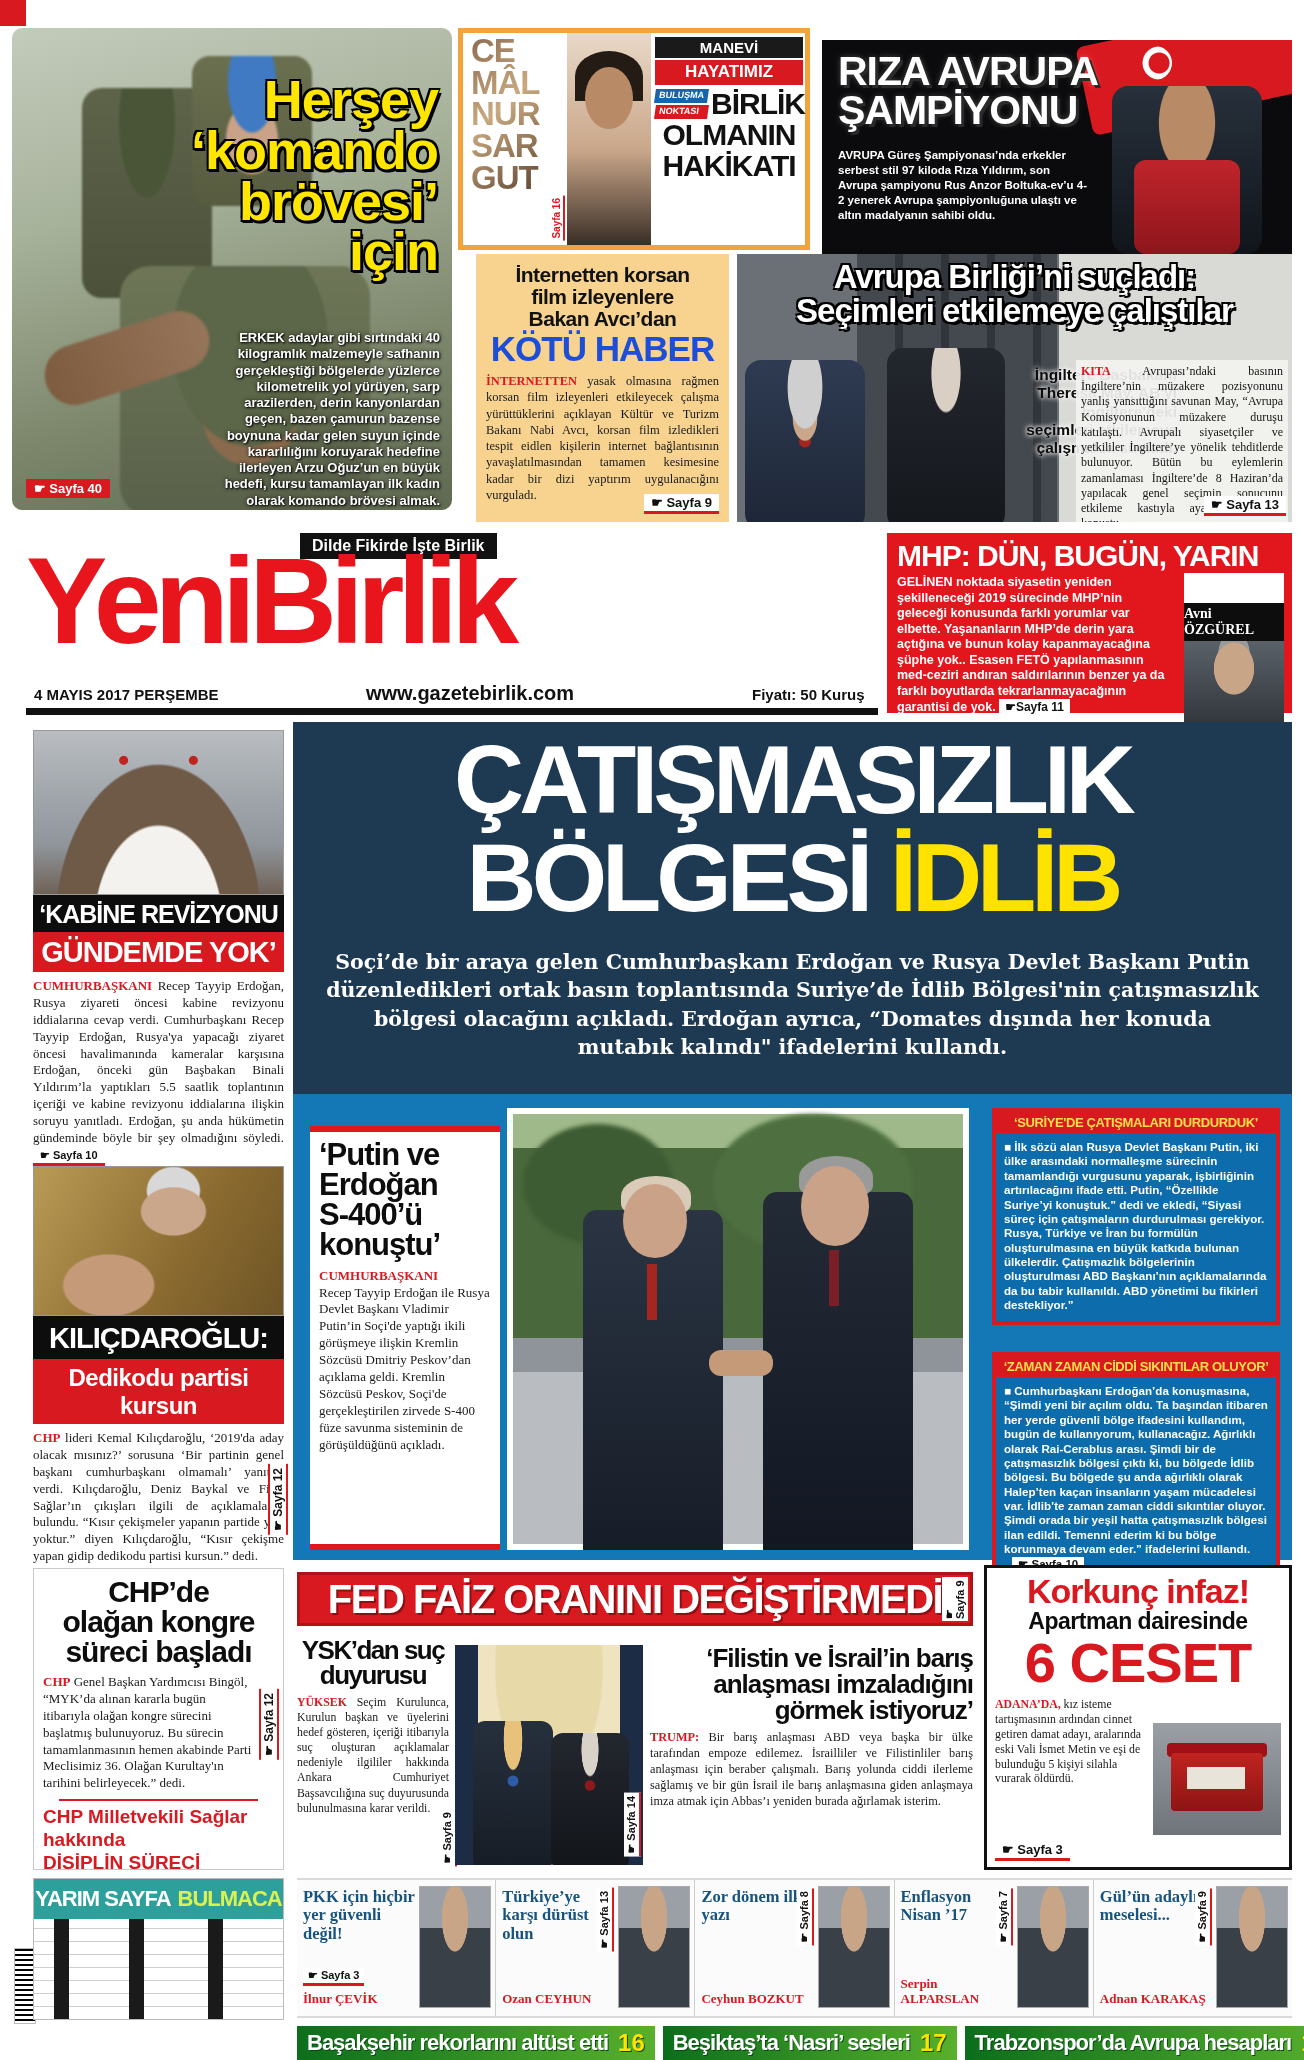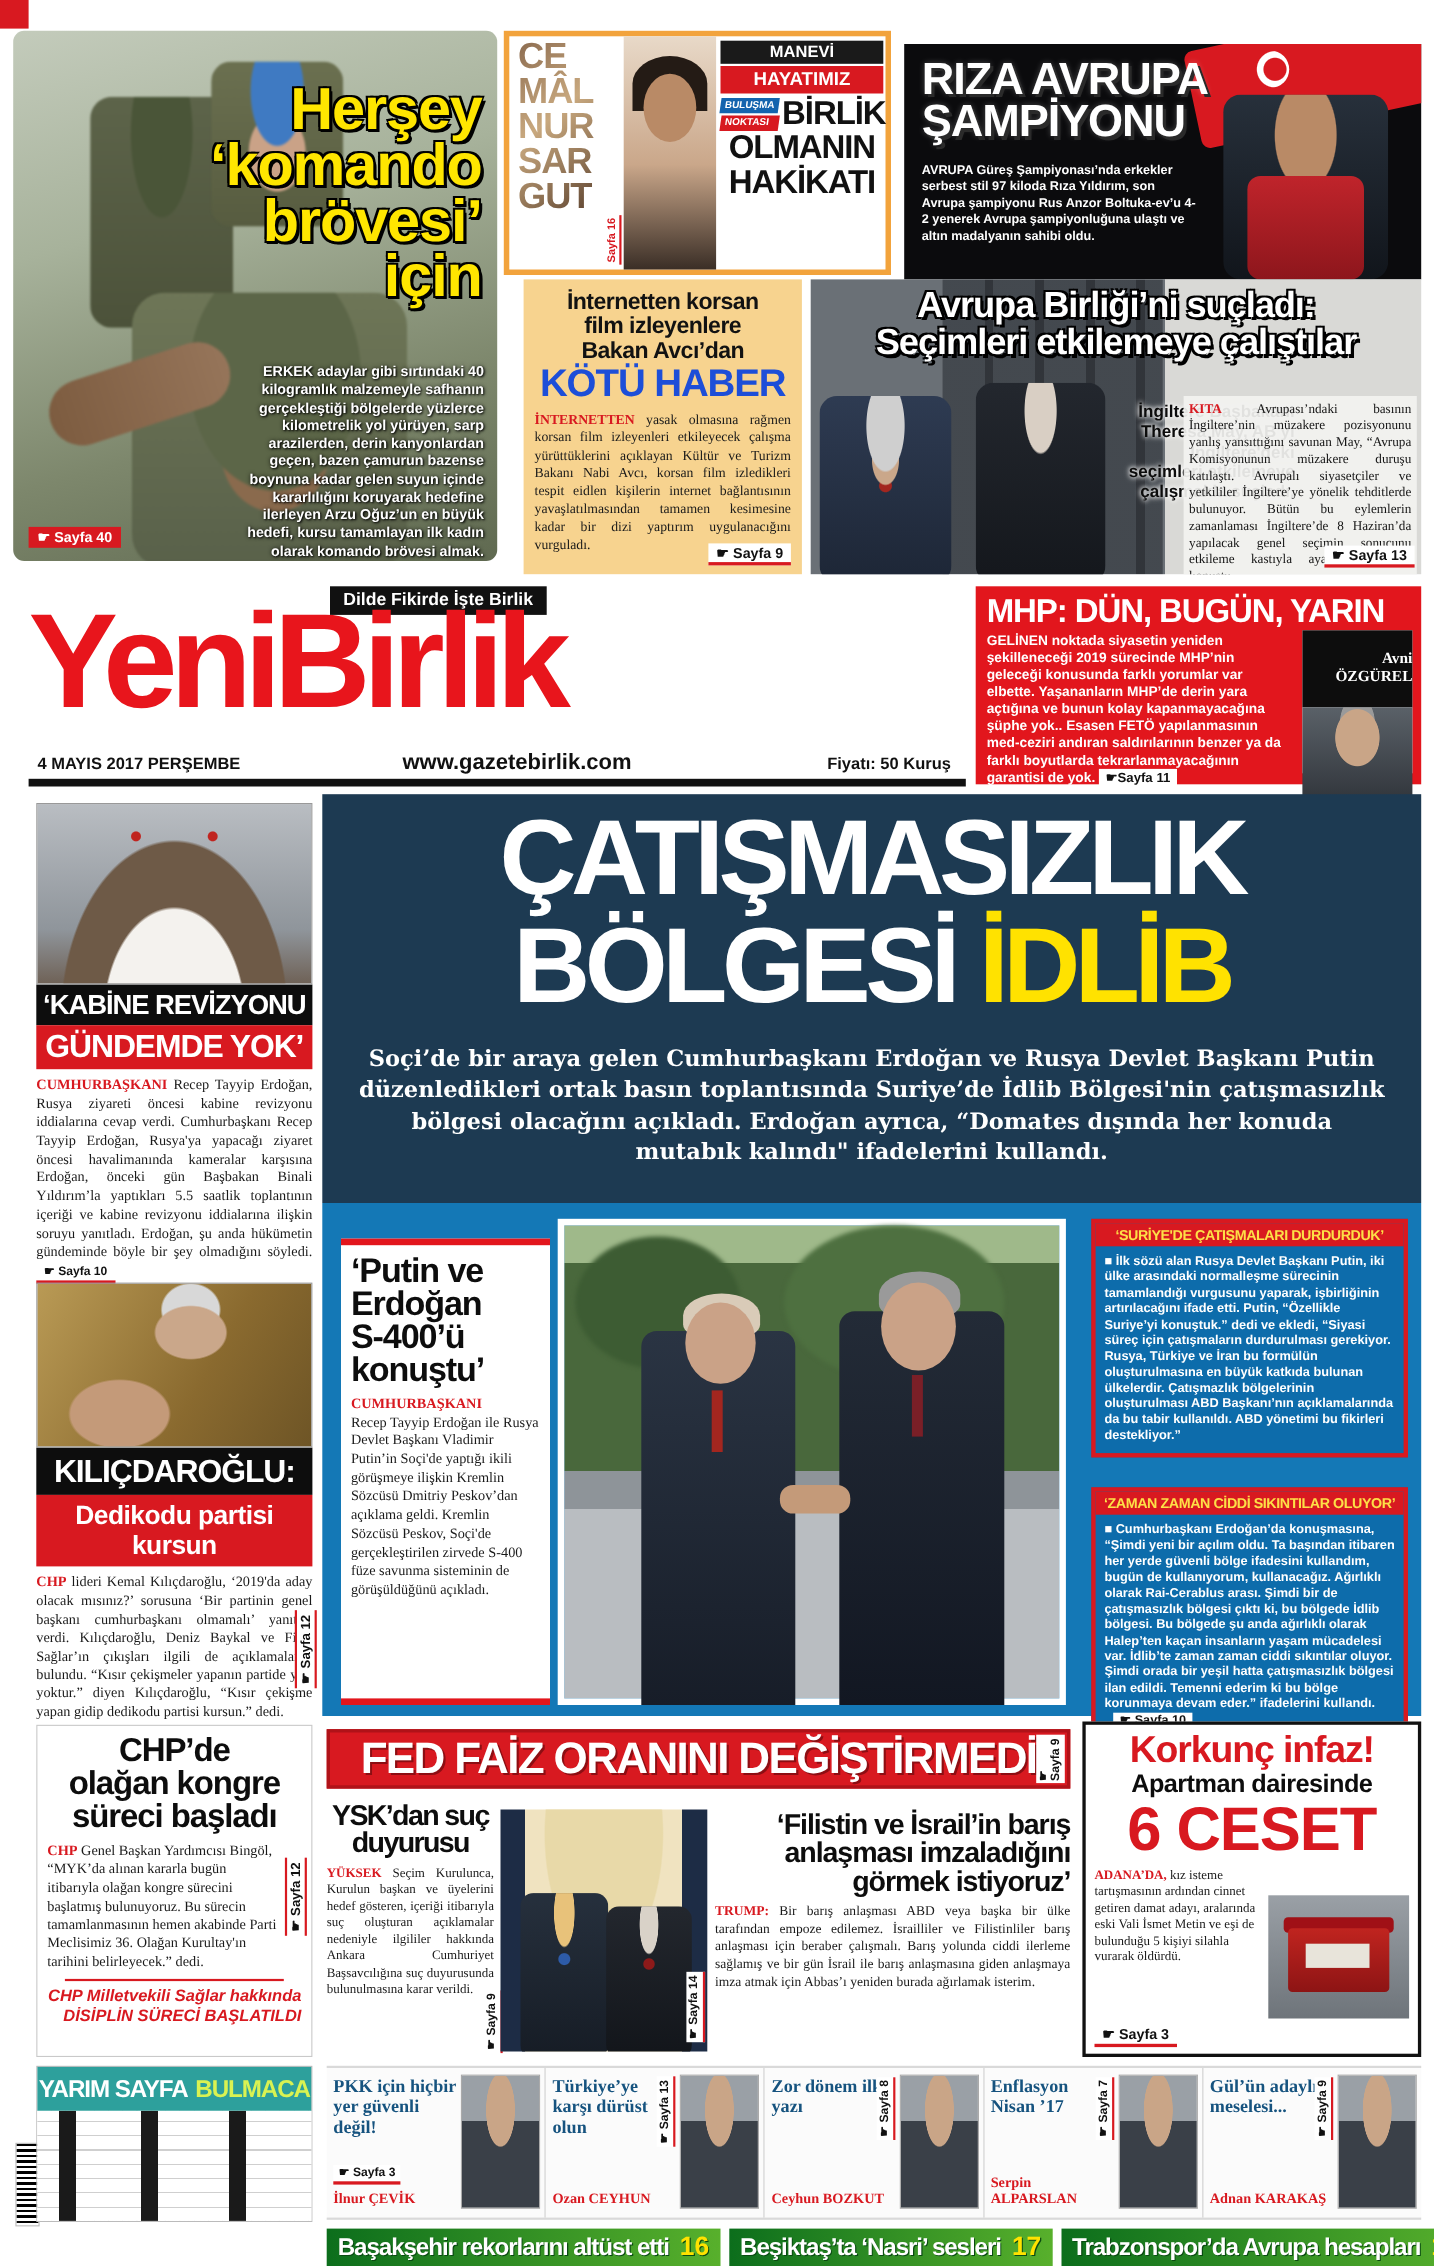--- a/index.html
+++ b/index.html
@@ -84,21 +84,21 @@
   .mh-site{left:360px;top:682px;width:220px;text-align:center;font-weight:800;font-size:20px;color:#111;}
   .mh-price{left:752px;top:686px;font-weight:800;font-size:15px;color:#111;}
   .mh-bar{left:26px;top:708px;width:852px;height:7px;background:#111;}
 
   
   .mhp{left:887px;top:533px;width:405px;height:180px;background:#e2161d;padding:8px 10px;}
   .mhp-t{color:#fff;font-weight:900;font-size:30px;letter-spacing:-1px;line-height:1;}
   .mhp-b{width:268px;color:#fff;font-weight:700;font-size:12.5px;line-height:1.24;margin-top:4px;}
   .mhp-ref{background:#fff;color:#111;font:800 12px/1 "Liberation Sans",sans-serif;padding:2px 6px;display:inline-block;}
   .mhp-card{right:8px;top:40px;width:100px;height:130px;position:absolute;background:#fff;}
-  .mhp-name{background:#0d0d0d;color:#fff;font:700 14px/1.15 "Liberation Serif",serif;text-align:right;padding:19px 0;}
+  .mhp-name{background:#0d0d0d;color:#fff;font:700 14px/1.15 "Liberation Serif",serif;text-align:left;padding:3px 0;margin-top:30px;}
   .mhp-photo{width:100%;height:92px;background:radial-gradient(ellipse at 50% 30%,#c9a587 0 28%,transparent 29%),radial-gradient(ellipse at 50% 16%,#9a9a9a 0 22%,transparent 23%),linear-gradient(#5a6168,#2e3238);}
 
   
   .band{left:293px;top:722px;width:999px;height:838px;background:linear-gradient(#1d3a52 0 372px,#1478b6 372px 100%);}
   .hl1{left:0;top:10px;width:100%;text-align:center;color:#fff;font-weight:900;font-size:97px;line-height:.98;letter-spacing:-5px;position:absolute;}
   .hl2{left:0;top:108px;width:100%;text-align:center;color:#fff;font-weight:900;font-size:97px;line-height:.98;letter-spacing:-5px;position:absolute;}
   .hl2 .idlib{color:#ffe200;}
   .deck{left:3%;top:226px;width:94%;text-align:center;color:#fff;font-family:"DejaVu Serif",serif;font-weight:700;font-size:20.5px;line-height:1.38;position:absolute;}
   .pbox{left:17px;top:404px;width:190px;height:424px;background:#fff;border-top:6px solid #e2161d;border-bottom:6px solid #e2161d;padding:8px 9px;position:absolute;}
   .pbox-t{font-weight:900;font-size:31px;line-height:.97;letter-spacing:-1px;color:#0d0d0d;}
@@ -131,21 +131,21 @@
   .kil .t-black{font-size:29px;padding:6px 0 4px;}
   .kil .t-red{font-size:24px;padding:5px 0 4px;font-weight:800;letter-spacing:-.5px;}
   .kil-ref{position:absolute;right:-4px;bottom:30px;font:800 12px/1 "Liberation Sans",sans-serif;color:#111;border-left:2px solid #d81920;border-right:2px solid #d81920;padding:4px 2px;background:#fff;}
 
   
   .chp{left:33px;top:1568px;width:251px;height:302px;background:#fff;border:1px solid #c9c9c9;padding:8px 9px;position:absolute;}
   .chp-t{font-weight:900;font-size:30px;line-height:1.0;letter-spacing:-1px;color:#0d0d0d;text-align:center;}
   .chp-b{font:400 13px/1.3 "Liberation Serif",serif;color:#1a1a1a;margin-top:7px;width:212px;}
   .chp-ref{position:absolute;right:4px;top:120px;font:800 12px/1 "Liberation Sans",sans-serif;color:#111;border-left:2px solid #d81920;border-right:2px solid #d81920;padding:4px 2px;}
   .chp-div{width:86%;height:2px;background:#d81920;margin:7px auto 5px;}
-  .chp-sub{color:#d81920;font-weight:800;font-size:15px;line-height:1.2;text-align:right;font-style:italic;}
+  .chp-sub{color:#d81920;font-weight:800;font-size:19px;line-height:1.2;text-align:left;}
   .fed{left:297px;top:1572px;width:676px;height:54px;background:#d81920;border:3px solid #b01218;position:absolute;}
   .fed-t{width:100%;text-align:center;color:#fff;font-weight:900;font-size:40px;line-height:48px;letter-spacing:-1.5px;text-shadow:2px 2px 0 #8d0e13;}
   .fed-ref{position:absolute;right:2px;top:2px;bottom:2px;background:#fff;color:#111;font:800 11px/1 "Liberation Sans",sans-serif;padding:2px 2px;display:flex;align-items:center;}
   .ysk{left:297px;top:1638px;width:152px;height:232px;position:absolute;}
   .ysk-t{font-weight:900;font-size:26px;line-height:.98;letter-spacing:-1.5px;color:#0d0d0d;text-align:center;}
   .ysk-b{font:400 11.8px/1.28 "Liberation Serif",serif;color:#1a1a1a;margin-top:6px;text-align:justify;}
   .ysk-ref{position:absolute;right:-8px;bottom:4px;font:800 11px/1 "Liberation Sans",sans-serif;color:#111;border-left:2px solid #d81920;padding:3px 2px;background:#fff;}
   .trump{left:455px;top:1645px;width:188px;height:220px;position:absolute;overflow:hidden;
          background:radial-gradient(ellipse at 50% 10%,#e8d9a8 0 40%,transparent 41%),linear-gradient(90deg,#1d2c45 0 12%,#f0e3c0 12% 88%,#1d2c45 88% 100%);}
   .tr-f1{left:18px;bottom:-6px;width:80px;height:150px;background:radial-gradient(ellipse at 50% 12%,#e8c27a 0 16%,transparent 17%),radial-gradient(circle at 50% 40%,#2d5ba8 0 5%,transparent 6%),linear-gradient(#26303d,#161c25);border-radius:12px;position:absolute;}

